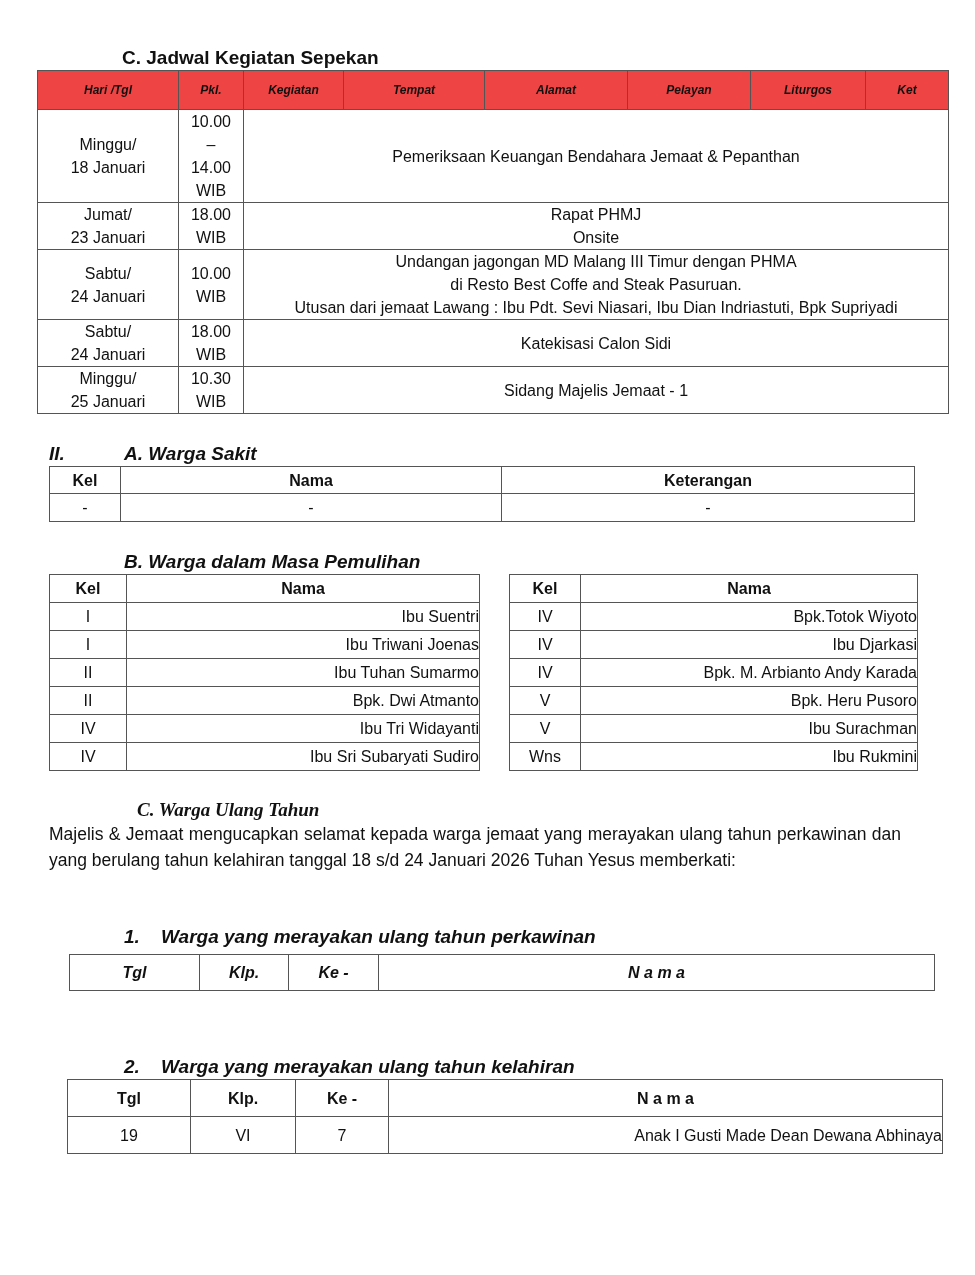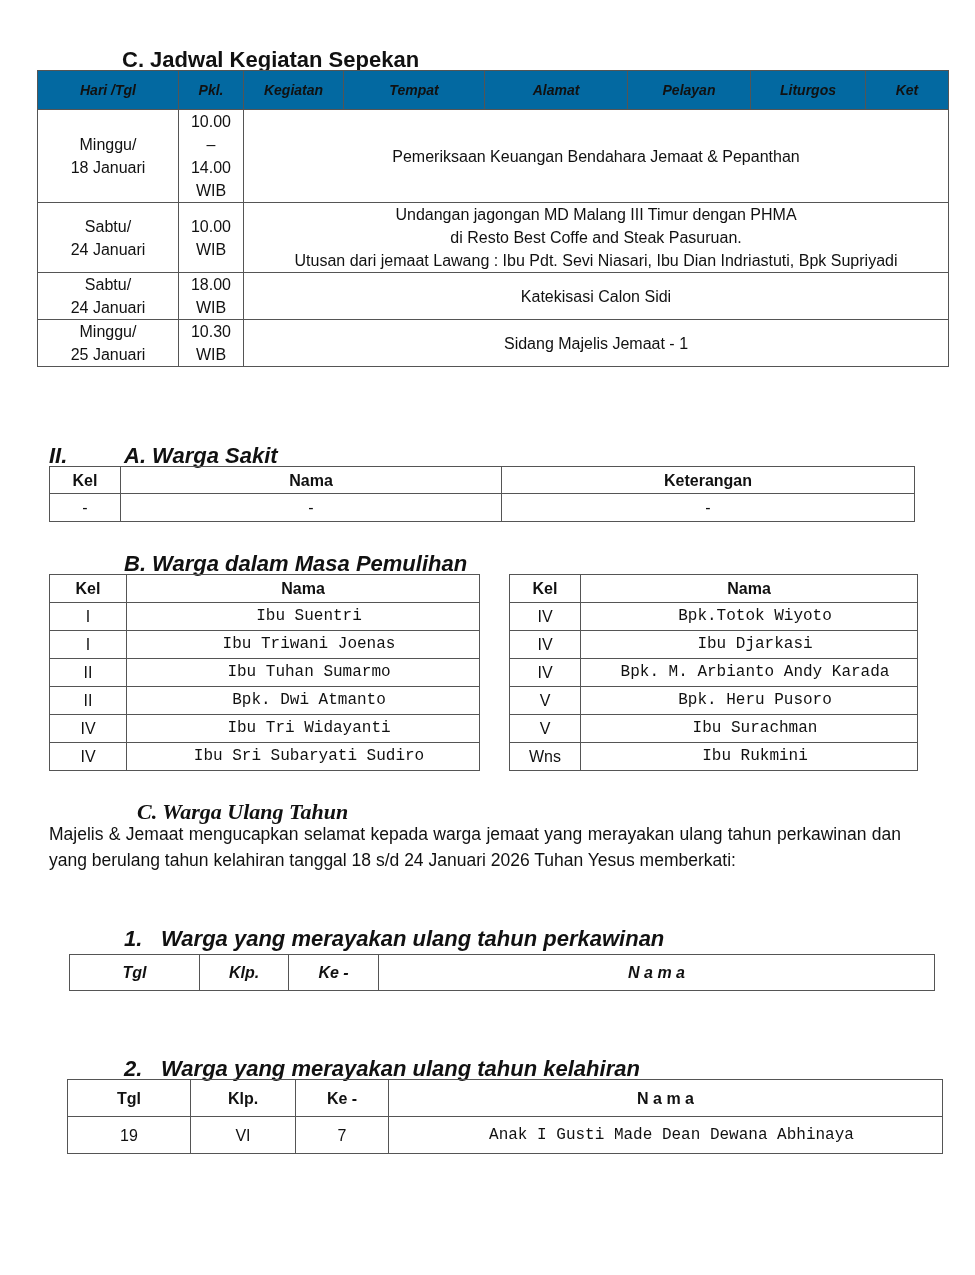--- a/index.html
+++ b/index.html
@@ -1,23 +1,23 @@
 <!DOCTYPE html>
 <html><head>
 <meta charset="utf-8">
 <style>
   html, body { margin:0; padding:0; background:#ffffff; }
   body { width:975px; height:1275px; position:relative; font-family:"Liberation Sans", sans-serif; color:#111; overflow:hidden; }
   .abs { position:absolute; }
   table { border-collapse:collapse; table-layout:fixed; position:absolute; }
   td, th { border:1.5px solid #555; padding:0; text-align:center; vertical-align:middle; font-size:16px; line-height:23px; font-weight:normal; }
-  .hdr-blue th { background:#0369a1; font-weight:bold; font-style:italic; height:38px; font-size:14px; }
+  .hdr-blue th { background:#ef4444; font-weight:bold; font-style:italic; height:38px; font-size:12px; }
   .bold th { font-weight:bold; }
-  .left { text-align:center; padding-left:12px;font-family:Liberation Mono, monospace; }
-  .title { font-weight:bold; font-size:22px; }
+  .left { text-align:right; padding-left:12px; }
+  .title { font-weight:bold; font-size:19px; }
   .ital { font-style:italic; }
   .para { font-size:17.5px; line-height:26px; text-align:justify; text-align-last:left; }
   .ml { white-space:pre-line; }
 </style>
 </head>
 <body>
 
 <div class="abs title" style="left:122px; top:47px;">C.  Jadwal Kegiatan Sepekan</div>
 
 <table style="left:37px; top:70px; width:911px;">
@@ -44,20 +44,28 @@
   </tr>
   <tr style="height:93px">
     <td class="ml">Minggu/
 18  Januari</td>
     <td class="ml">10.00
 –
 14.00
 WIB</td>
     <td colspan="6" class="ml">Pemeriksaan Keuangan Bendahara Jemaat  &amp; Pepanthan</td>
   </tr>
+  <tr style="height:46px">
+    <td class="ml">Jumat/
+23 Januari</td>
+    <td class="ml">18.00
+WIB</td>
+    <td colspan="6" class="ml">Rapat PHMJ
+Onsite</td>
+  </tr>
   <tr style="height:70px">
     <td class="ml">Sabtu/
 24 Januari</td>
     <td class="ml">10.00
 WIB</td>
     <td colspan="6" class="ml">Undangan jagongan MD Malang III Timur dengan PHMA
 di Resto Best Coffe and Steak Pasuruan.
 Utusan dari jemaat Lawang :  Ibu Pdt. Sevi Niasari, Ibu Dian Indriastuti, Bpk Supriyadi</td>
   </tr>
   <tr style="height:47px">

